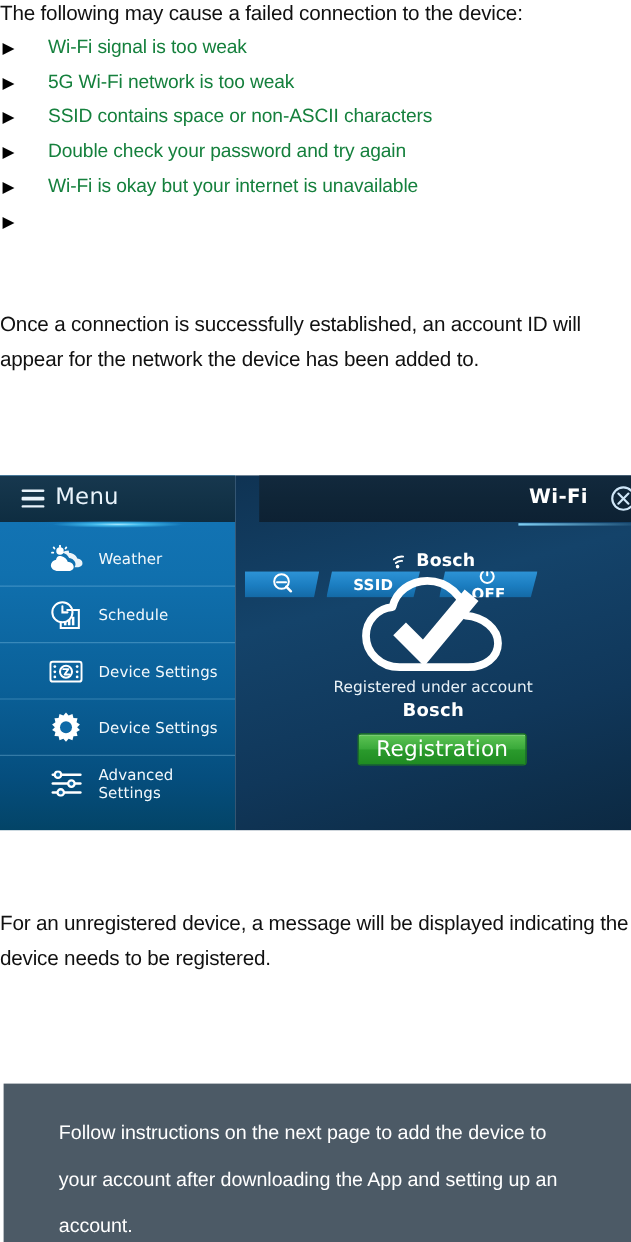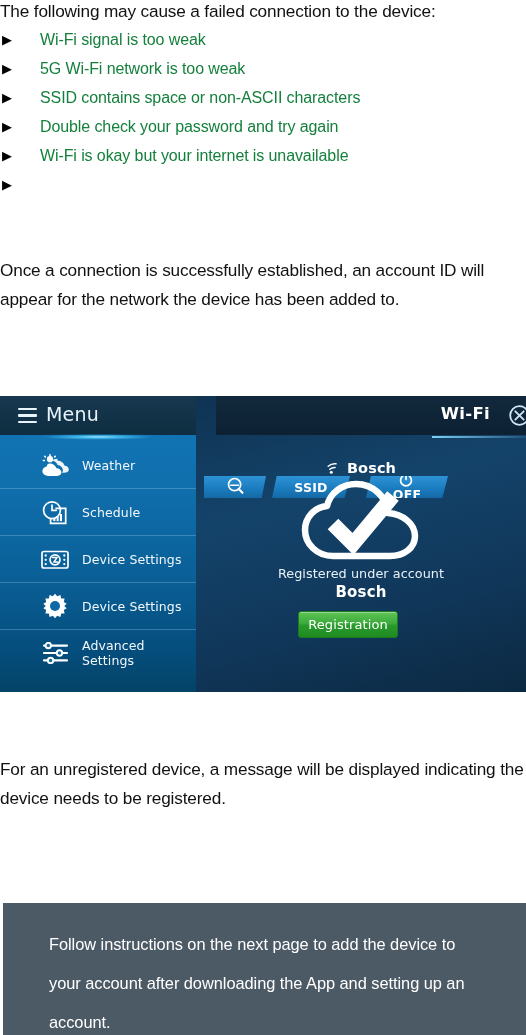--- a/index.html
+++ b/index.html
@@ -280,31 +280,31 @@
     font-size: 15px;
     font-weight: bold;
     color: #ffffff;
     letter-spacing: 0.2px;
   }
 
   .reg-button {
     position: absolute;
     left: 102px;
     top: 215px;
-    width: 100px;
+    width: 141px;
     height: 27px;
     border-radius: 3px;
     background: linear-gradient(180deg, #5ec455 0%, #3aa93a 48%, #2a9a2c 52%, #1f8b22 100%);
     border: 1px solid #1d7a20;
     box-shadow: inset 0 1px 0 rgba(255,255,255,0.35);
     display: flex;
     align-items: center;
     justify-content: center;
     color: #ffffff;
-    font-size: 13px;
+    font-size: 18px;
     letter-spacing: 0.1px;
     cursor: pointer;
     box-sizing: border-box;
   }
 
   
   .note-box {
     position: absolute;
     left: 3px;
     top: 903px;

